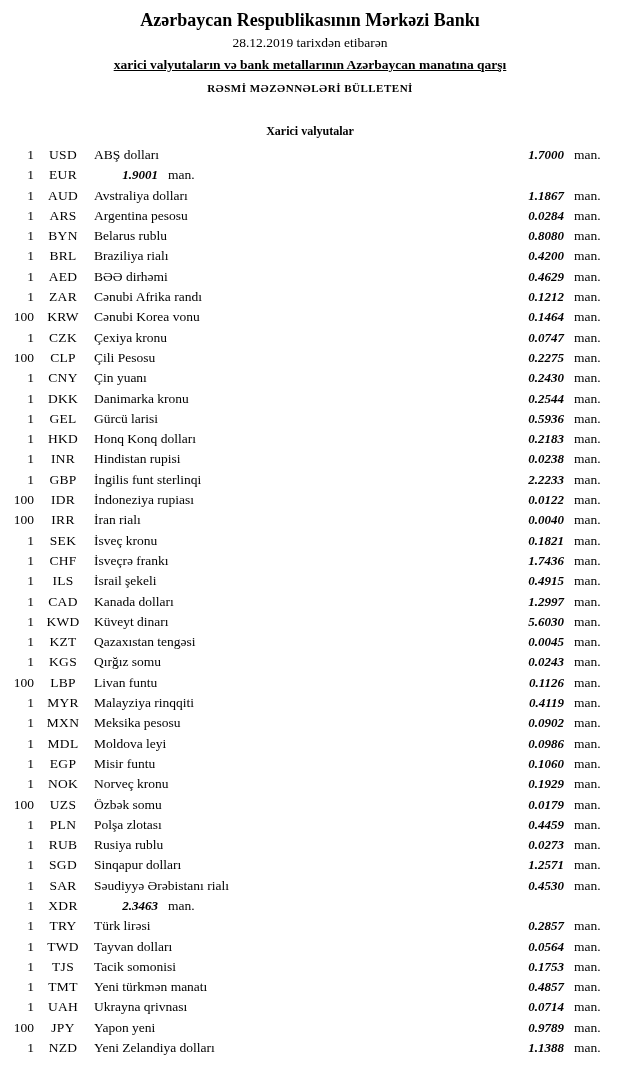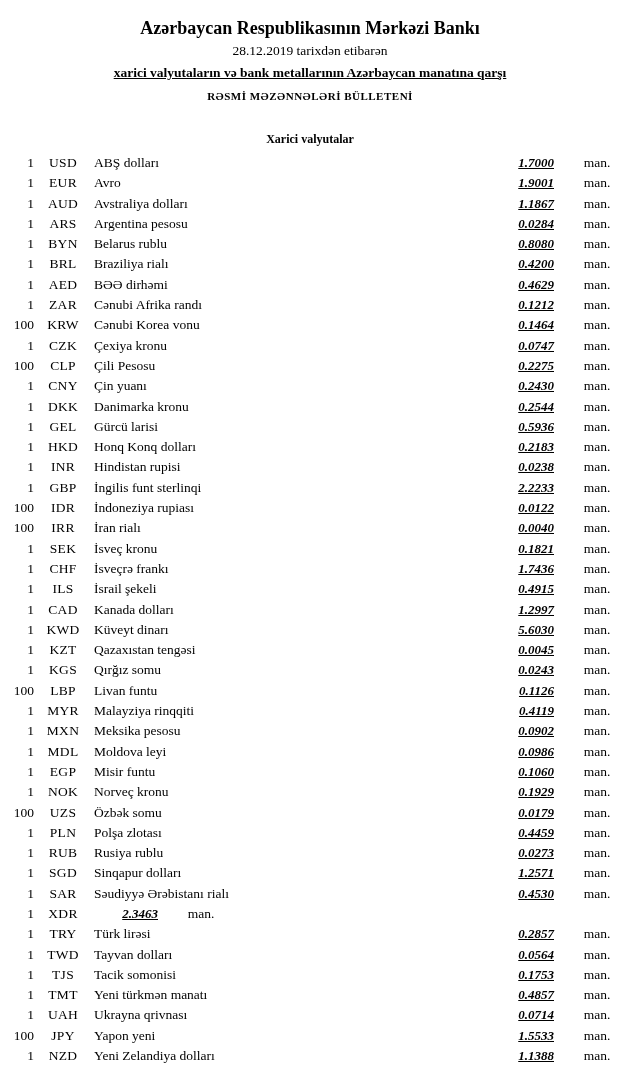--- a/index.html
+++ b/index.html
@@ -6,21 +6,21 @@
   html, body {
     background: #ffffff;
     font-family: "Liberation Serif", "DejaVu Serif", serif;
     color: #000000;
   }
   .page {
     width: 620px;
     height: 1073px;
     margin: 0 auto;
     background: #ffffff;
-    padding-top: 16px;
+    padding-top: 8px;
     overflow: hidden;
   }
   header { text-align: center; }
   .bank-title {
     font-size: 18px;
     font-weight: bold;
     line-height: 24px;
   }
   .date-line {
     font-size: 13.5px;
@@ -72,27 +72,26 @@
     white-space: nowrap;
     overflow: hidden;
   }
   .rate {
     width: 72px;
     text-align: right;
     flex: 0 0 auto;
     font-weight: bold;
     font-style: italic;
     font-size: 13px;
-    text-decoration: underline;
   }
   .unit {
     width: 46px;
     flex: 0 0 auto;
-    margin-left: 20px;
-    text-align: center;
+    margin-left: 10px;
+    text-align: left;
   }
 </style>
 </head>
 <body>
 
 <div class="page">
   <header>
     <div class="bank-title">Azərbaycan Respublikasının Mərkəzi Bankı</div>
     <div class="date-line">28.12.2019 tarixdən etibarən</div>
     <div class="subtitle">xarici valyutaların və bank metallarının Azərbaycan manatına qarşı</div>
@@ -106,21 +105,20 @@
       <span class="qty">1</span>
       <span class="code">USD</span>
       <span class="name">ABŞ dolları</span>
       <span class="rate">1.7000</span>
       <span class="unit">man.</span>
     </div>
 
     <div class="row">
       <span class="qty">1</span>
       <span class="code">EUR</span>
-      <span class="name">Avro</span>
       <span class="rate">1.9001</span>
       <span class="unit">man.</span>
     </div>
 
     <div class="row">
       <span class="qty">1</span>
       <span class="code">AUD</span>
       <span class="name">Avstraliya dolları</span>
       <span class="rate">1.1867</span>
       <span class="unit">man.</span>
@@ -442,21 +440,21 @@
       <span class="code">UAH</span>
       <span class="name">Ukrayna qrivnası</span>
       <span class="rate">0.0714</span>
       <span class="unit">man.</span>
     </div>
 
     <div class="row">
       <span class="qty">100</span>
       <span class="code">JPY</span>
       <span class="name">Yapon yeni</span>
-      <span class="rate">1.5533</span>
+      <span class="rate">0.9789</span>
       <span class="unit">man.</span>
     </div>
 
     <div class="row">
       <span class="qty">1</span>
       <span class="code">NZD</span>
       <span class="name">Yeni Zelandiya dolları</span>
       <span class="rate">1.1388</span>
       <span class="unit">man.</span>
     </div>

